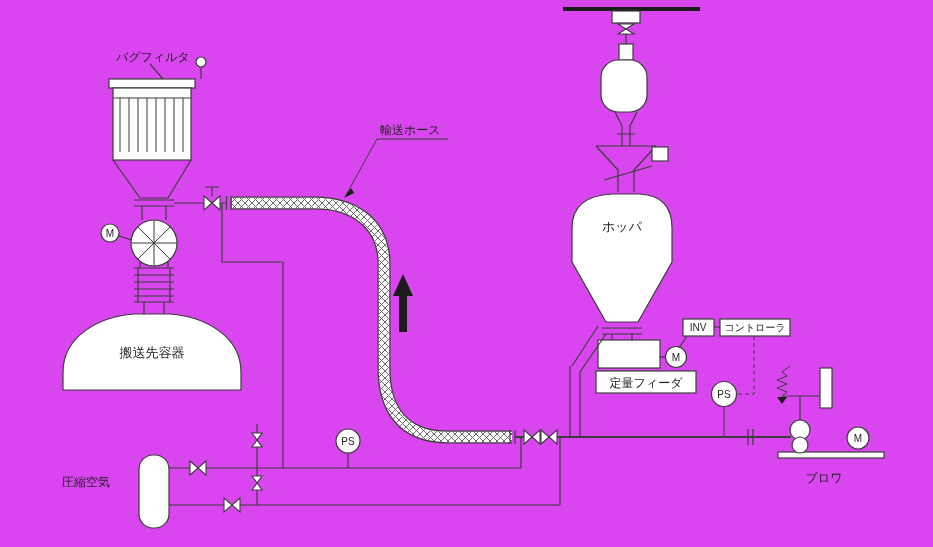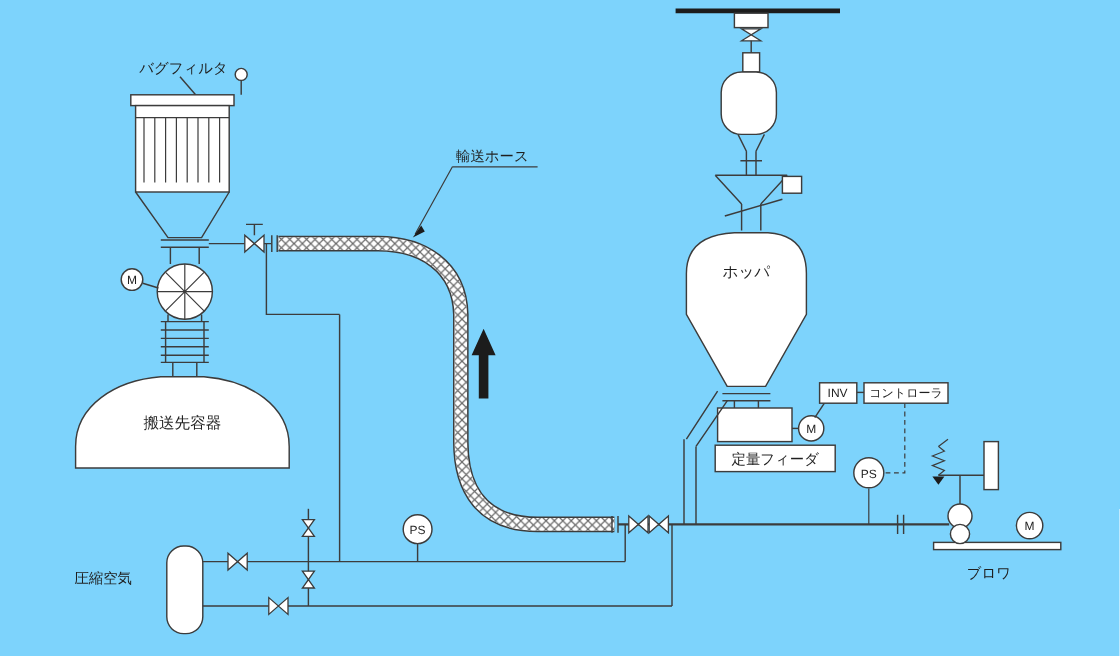--- a/index.html
+++ b/index.html
@@ -1,16 +1,16 @@
 <!DOCTYPE html>
 <html><head>
 <meta charset="utf-8">
 <style>
   html,body{margin:0;padding:0;background:#fff;}
-  #canvas{position:relative;width:933px;height:547px;background:#7dd3fc;overflow:hidden;
+  #canvas{position:relative;width:933px;height:547px;background:#d946ef;overflow:hidden;
           font-family:"Liberation Sans","DejaVu Sans",sans-serif;}
   svg{position:absolute;left:0;top:0;}
   .ln{stroke:#3c3c3c;stroke-width:1.2;fill:none;}
   .lnb{stroke:#3c3c3c;stroke-width:2;fill:none;}
   .lnt{stroke:#3c3c3c;stroke-width:1;fill:none;}
   .shape{stroke:#3c3c3c;stroke-width:1.2;fill:#fff;}
   .valve{stroke:#3c3c3c;stroke-width:1.1;fill:#fff;}
   .blk{fill:#1c1c1c;stroke:none;}
   .dash{stroke:#3c3c3c;stroke-width:1;fill:none;stroke-dasharray:4 3;}
   text{font-family:"Liberation Sans","DejaVu Sans",sans-serif;fill:#1f1f1f;}

